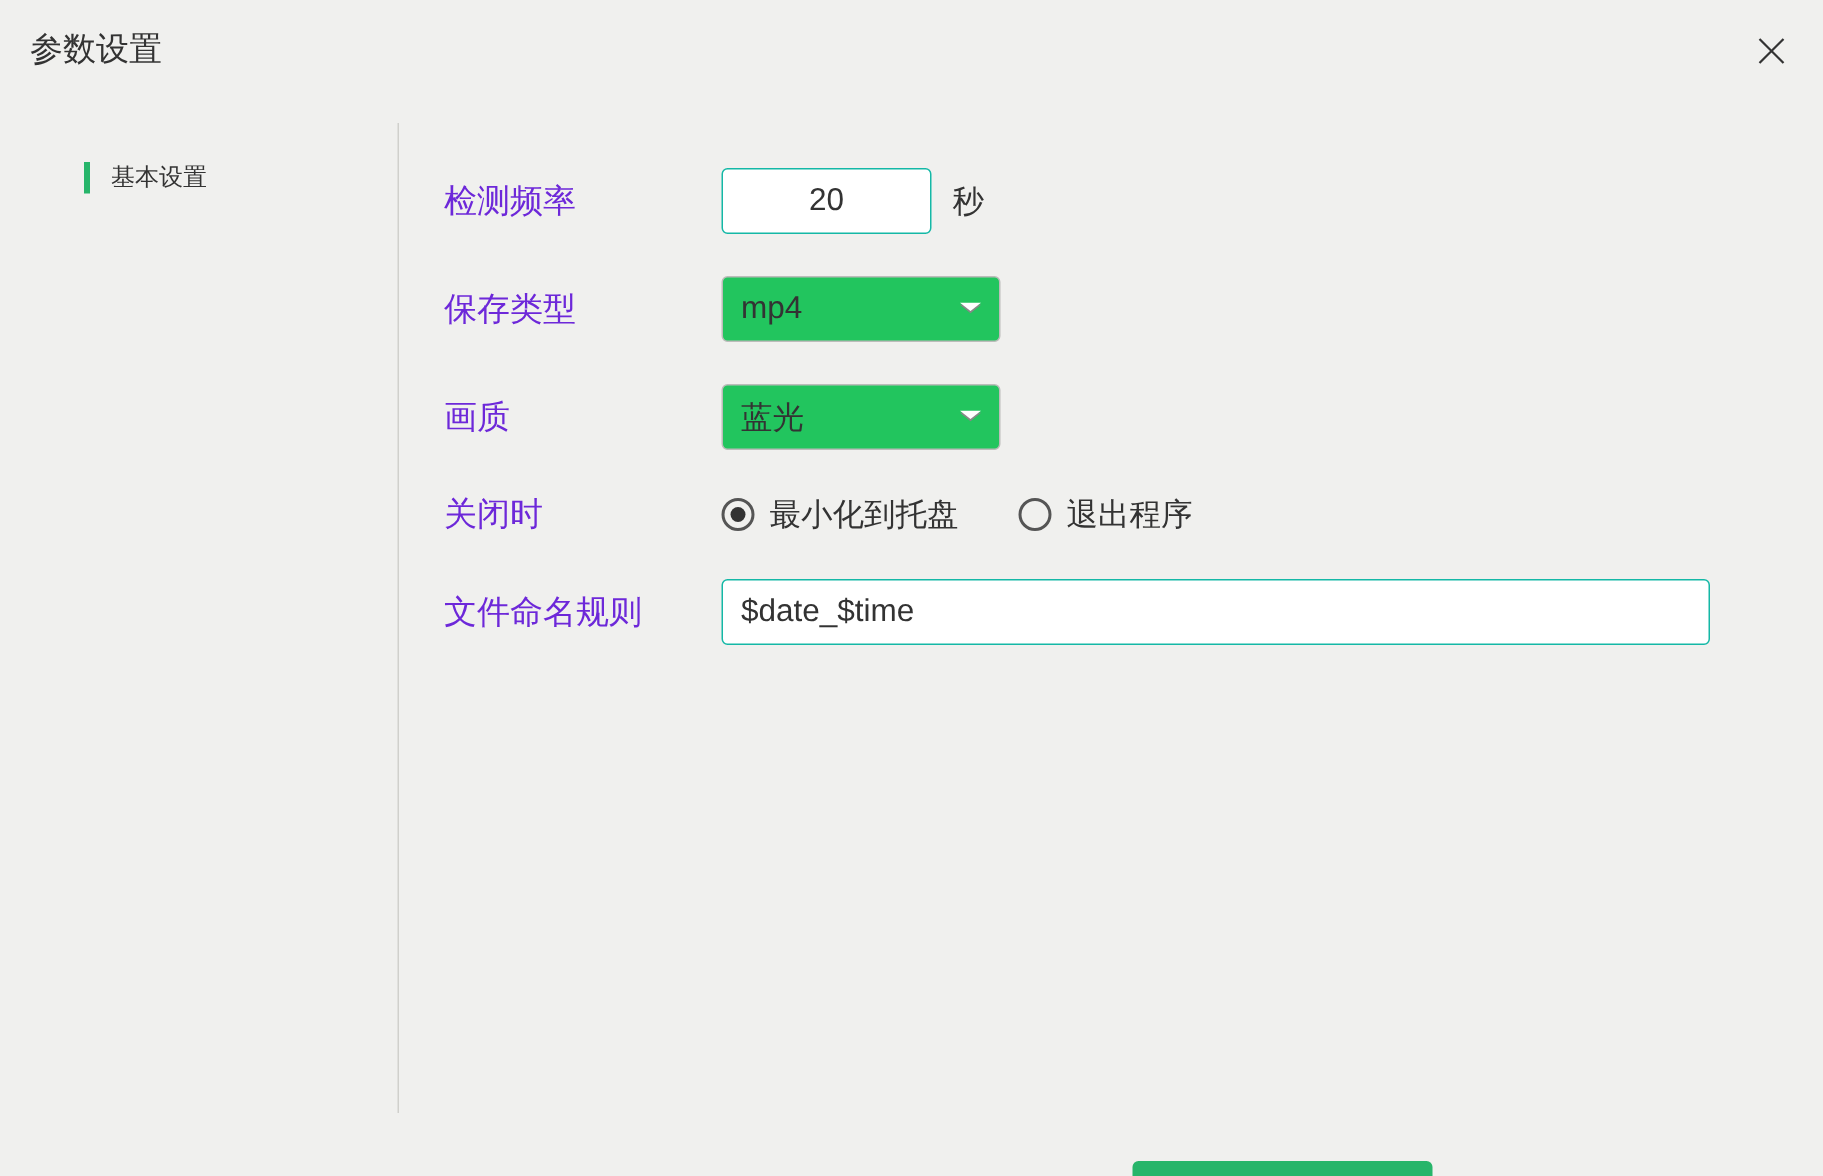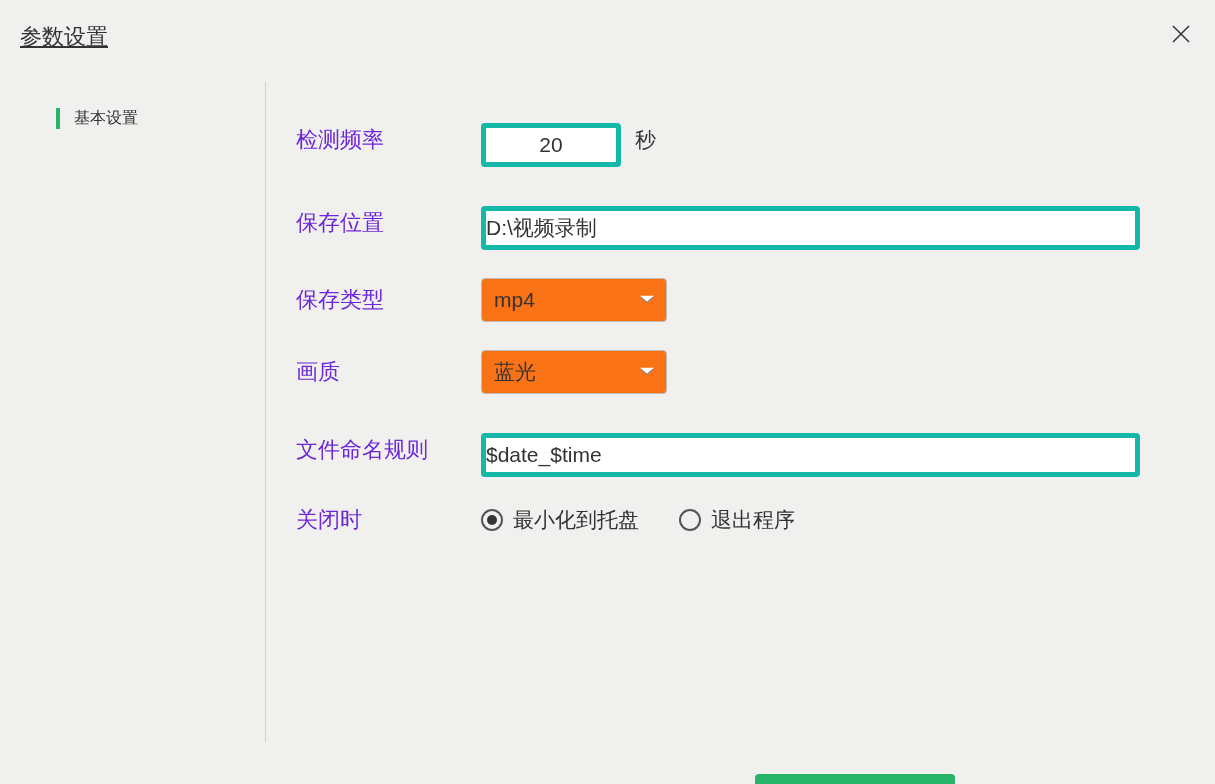--- a/index.html
+++ b/index.html
@@ -16,23 +16,22 @@
       color: #333;
     }
     .dialog {
       width: 100%;
       height: 100%;
       position: relative;
     }
     .header {
       display: flex;
       justify-content: space-between;
-      align-items: flex-end;
+      align-items: flex-start;
       padding: 18px 20px 30px 20px;
-      text-decoration: underline;
     }
     .title {
       font-size: 22px;
       color: #333;
     }
     .close-btn {
       font-size: 26px;
       cursor: pointer;
       color: #333;
       line-height: 1;
@@ -86,47 +85,46 @@
       margin-bottom: 28px;
     }
     .label {
       width: 185px;
       font-size: 22px;
       color: #6d28d9;
       flex-shrink: 0;
     }
     .text-input {
       height: 44px;
-      border: 5px solid #14b8a6;
+      border: 1px solid #14b8a6;
       border-radius: 4px;
       background: #fff;
       font-size: 21px;
-      padding: 0 0;
+      padding: 0 12px;
       color: #333;
       font-family: inherit;
-      margin-top: 11px;
     }
     .text-input.small {
       width: 140px;
       text-align: center;
     }
     .text-input.wide {
       flex: 1;
     }
     .unit {
       font-size: 21px;
       margin-left: 14px;
       color: #333;
     }
     .select {
       width: 186px;
       height: 44px;
       border: 1px solid #bcbcba;
       border-radius: 4px;
-      background: #f97316;
+      background: #22c55e;
       display: flex;
       align-items: center;
       justify-content: space-between;
       padding: 0 12px;
       cursor: pointer;
       font-size: 21px;
       color: #333;
     }
     .chevron {
       width: 0;
@@ -209,58 +207,54 @@
     <div class="divider"></div>
 
     <div class="main">
 
       <div class="row">
         <div class="label">检测频率</div>
         <input class="text-input small" value="20" style="">
         <span class="unit">秒</span>
       </div>
 
-      <div class="row">
-        <div class="label">保存位置</div>
-        <input class="text-input wide" value="D:\视频录制" style="">
-      </div>
 
       <div class="row">
         <div class="label">保存类型</div>
         <div class="select">
           <span>mp4</span>
           <span class="chevron"></span>
         </div>
       </div>
 
       <div class="row">
         <div class="label">画质</div>
         <div class="select">
           <span>蓝光</span>
           <span class="chevron"></span>
         </div>
       </div>
 
-
-      <div class="row">
-        <div class="label">文件命名规则</div>
-        <input class="text-input wide" value="$date_$time" style="">
-      </div>
 
       <div class="row">
         <div class="label">关闭时</div>
         <div class="radio-group">
           <div class="radio-item">
             <span class="radio-circle checked"></span>
             <span>最小化到托盘</span>
           </div>
           <div class="radio-item">
             <span class="radio-circle"></span>
             <span>退出程序</span>
           </div>
         </div>
       </div>
 
+      <div class="row">
+        <div class="label">文件命名规则</div>
+        <input class="text-input wide" value="$date_$time" style="">
+      </div>
+
     </div>
   </div>
 
   <div class="footer-btn"></div>
 </div>
 
 </body></html>

